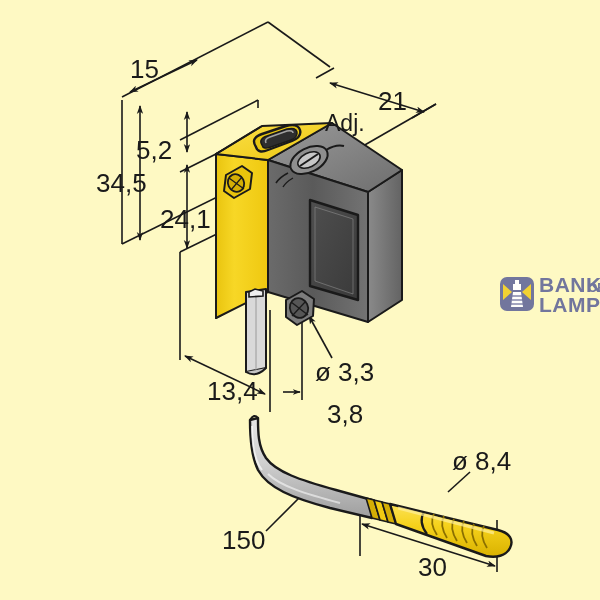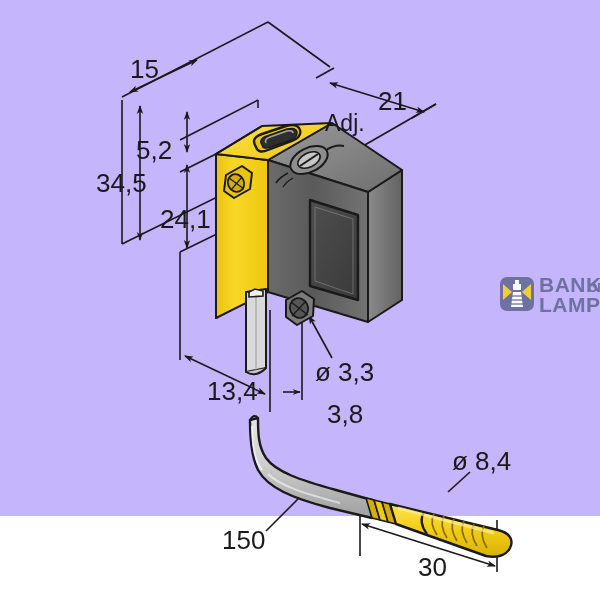--- a/index.html
+++ b/index.html
@@ -10,22 +10,22 @@
   body {
     width: 600px;
     height: 600px;
     overflow: hidden;
     font-family: "Liberation Sans", sans-serif;
     position: relative;
   }
   #stage {
     position: relative;
     width: 600px;
-    height: 516px;
-    background: #c4b5fd;
+    height: 600px;
+    background: #fef9c3;
   }
   #drawing {
     position: absolute;
     left: 0;
     top: 0;
     width: 600px;
     height: 600px;
   }
   .dim-text {
     font-family: "Liberation Sans", sans-serif;

